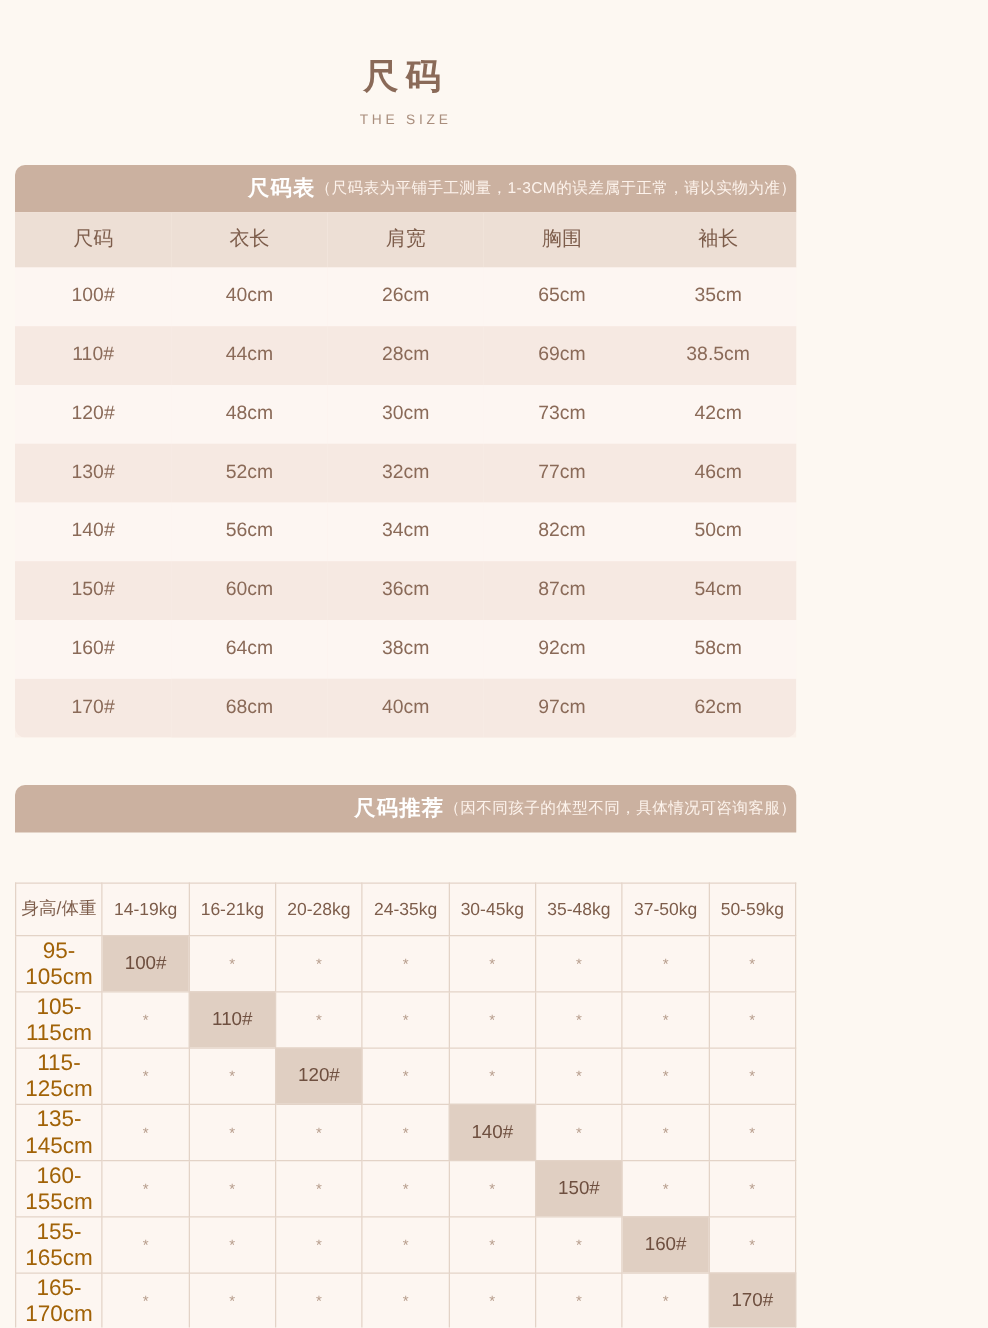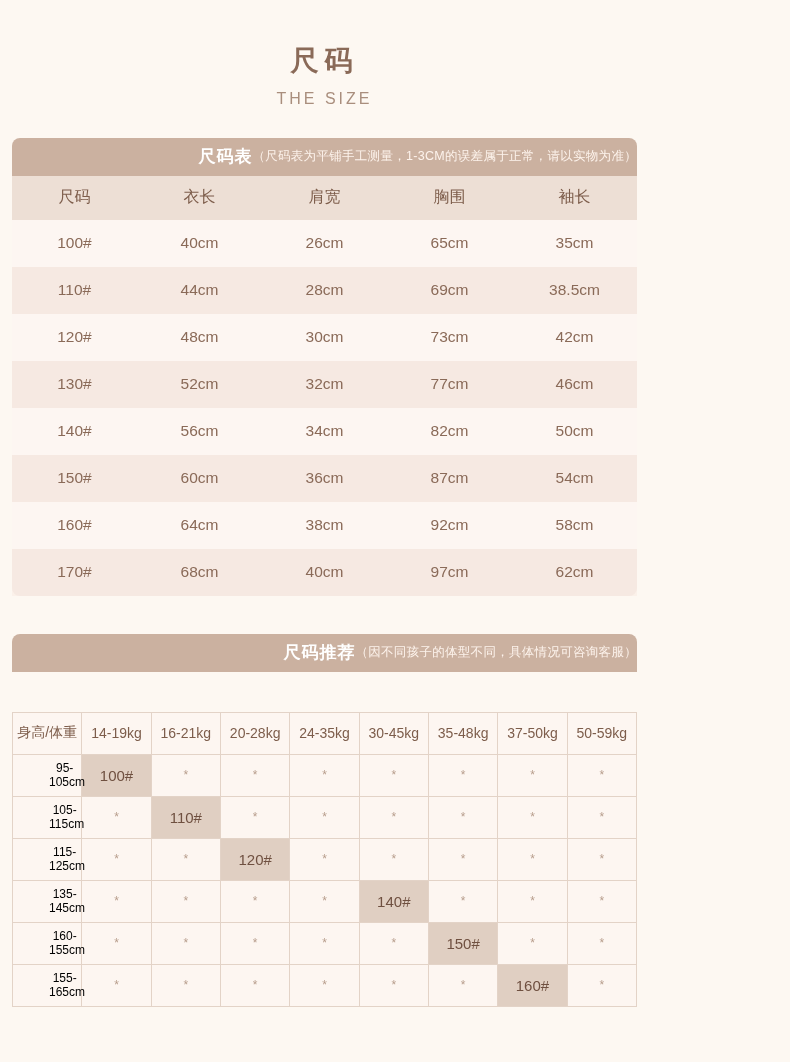--- a/index.html
+++ b/index.html
@@ -29,21 +29,21 @@
   }
   .header .main-title {
     font-size: 28px;
     letter-spacing: 6px;
     color: #8a6a58;
     font-weight: bold;
     line-height: 1.2;
   }
   .header .sub-title {
     margin-top: 12px;
-    font-size: 16px;
+    font-size: 11px;
     letter-spacing: 3px;
     color: #a98e7d;
   }
 
   
   .band {
     background: #cbb1a0;
     color: #ffffff;
     border-radius: 8px 8px 0 0;
     height: 38px;
@@ -128,23 +128,22 @@
   }
   .rec-table thead th {
     background: #fdf6f1;
     font-size: 14px;
     color: #7d5d4b;
   }
   .rec-table thead th.corner {
     font-size: 14px;
   }
   .rec-table td.rowhead {
-    font-size: 12px;
-    color: #000000;
-    padding-left: 36px;
+    font-size: 18px;
+    color: #a16207;
   }
   .rec-table td.star {
     color: #b79d8c;
     font-size: 12px;
   }
   .rec-table td.hit {
     background: #e0cfc2;
     color: #6f5040;
     font-size: 15px;
   }
@@ -314,17 +313,28 @@
           <td class="rowhead">155-165cm</td>
           <td class="star">*</td>
           <td class="star">*</td>
           <td class="star">*</td>
           <td class="star">*</td>
           <td class="star">*</td>
           <td class="star">*</td>
           <td class="hit">160#</td>
           <td class="star">*</td>
         </tr>
+        <tr>
+          <td class="rowhead">165-170cm</td>
+          <td class="star">*</td>
+          <td class="star">*</td>
+          <td class="star">*</td>
+          <td class="star">*</td>
+          <td class="star">*</td>
+          <td class="star">*</td>
+          <td class="star">*</td>
+          <td class="hit">170#</td>
+        </tr>
       </tbody>
     </table>
   </div>
 
 </div>
 
 </body></html>

